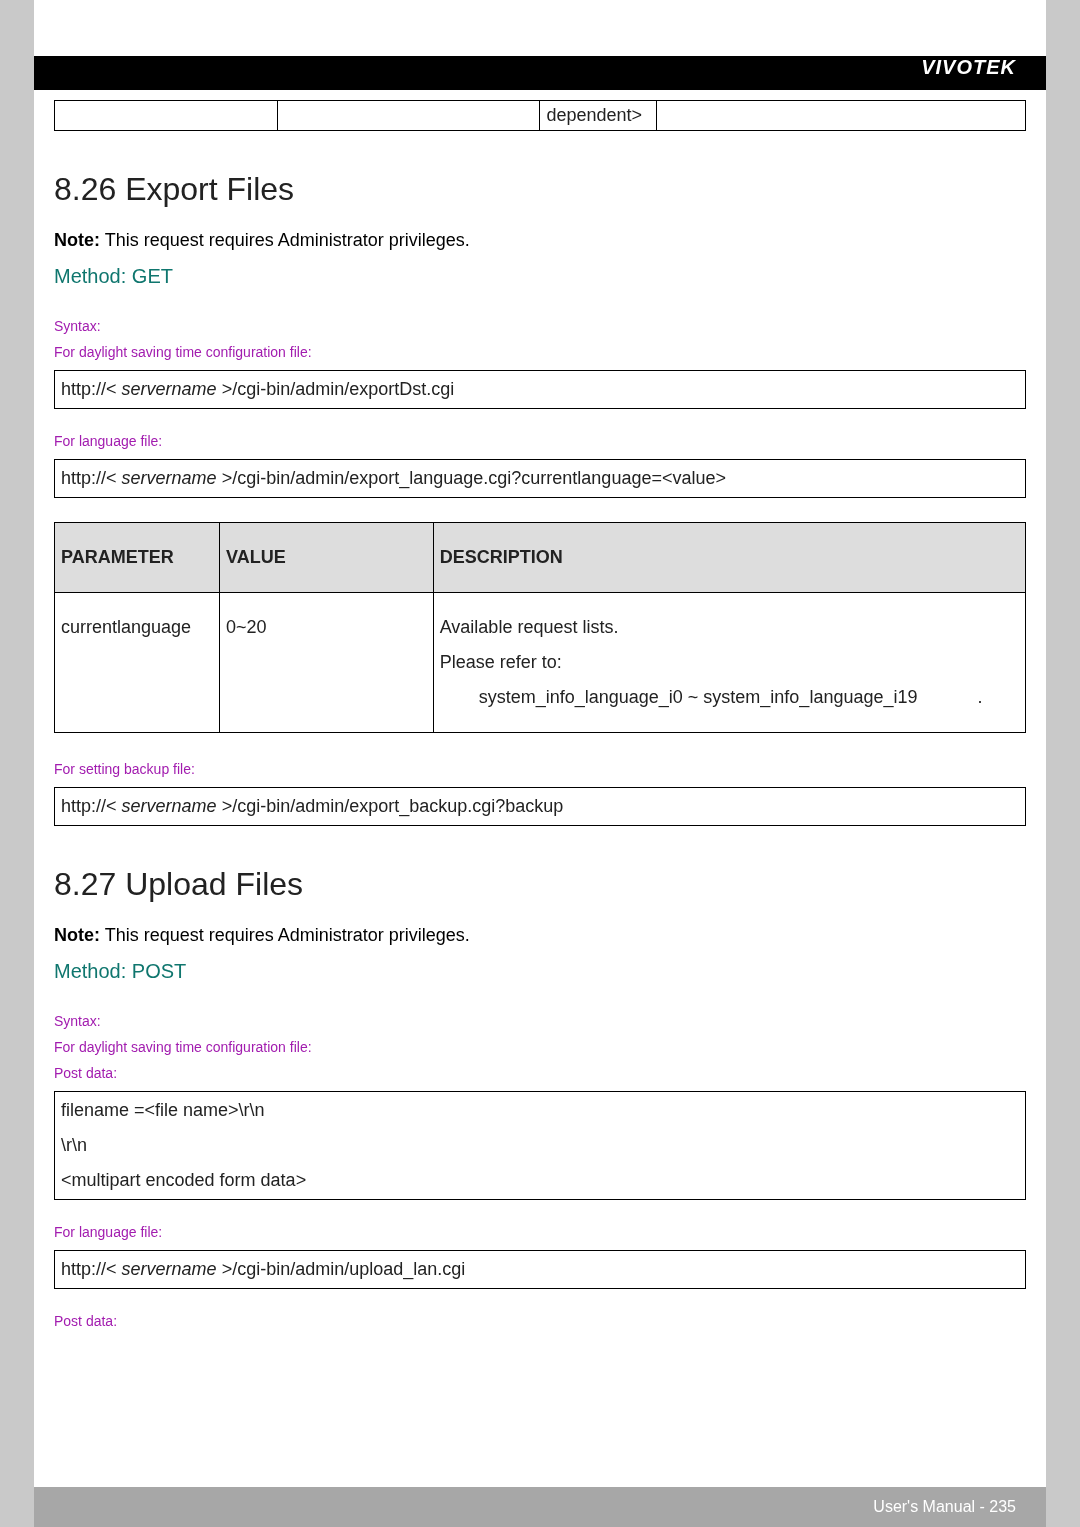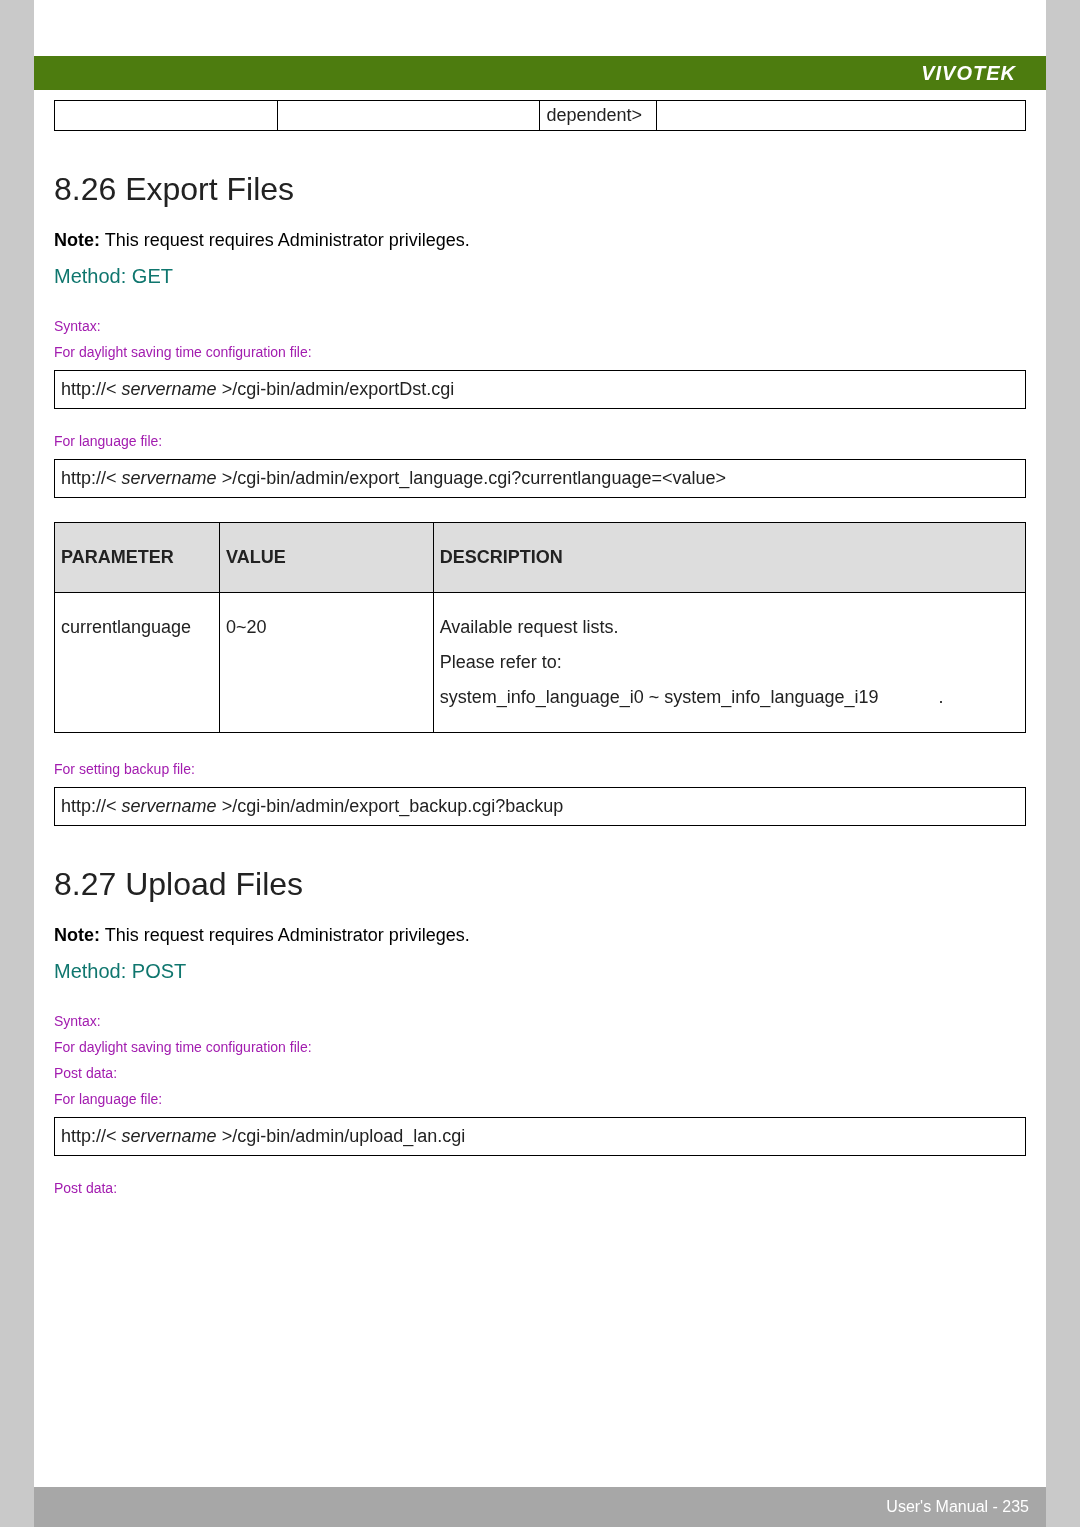--- a/index.html
+++ b/index.html
@@ -16,23 +16,22 @@
     width: 1012px;
     height: 1527px;
     background: #ffffff;
   }
   .header-band {
     position: absolute;
     top: 56px;
     left: 0;
     width: 100%;
     height: 34px;
-    background: #4d7c0f;
+    background: #000000;
     display: flex;
-    align-items: center;
     justify-content: flex-end;
     padding-right: 30px;
   }
   .brand {
     color: #fff;
     font-style: italic;
     font-weight: bold;
     font-size: 20px;
     letter-spacing: 1px;
   }
@@ -88,41 +87,41 @@
     border: 1px solid #000;
     text-align: left;
     vertical-align: top;
     padding: 24px 6px;
   }
   .param-table th { background: #ddd; font-weight: bold; }
   .param-table .pc1 { width: 17%; }
   .param-table .pc2 { width: 22%; }
   .param-table .pc3 { width: 61%; }
   .desc-lines div { margin-bottom: 14px; }
-  .desc-lines div:last-child { margin-bottom: 0; }
+  .desc-lines div:last-child { margin-bottom: 0; margin-left: 39px; }
   .postbox {
     border: 1px solid #000;
     padding: 8px 6px;
     font-size: 18px;
     color: #222;
     margin-bottom: 24px;
   }
   .postbox div { margin-bottom: 14px; }
   .postbox div:last-child { margin-bottom: 0; }
   .footer-band {
     position: absolute;
     left: 0;
     bottom: 0;
     width: 100%;
     height: 40px;
     background: #a7a7a7;
     display: flex;
     align-items: center;
     justify-content: flex-end;
-    padding-right: 17px;
+    padding-right: 30px;
   }
   .footer-text { color: #fff; font-size: 16px; }
   .dot-after::after { content: "."; margin-left: 60px; }
 </style>
 </head>
 <body>
 
 <div class="page">
 
   <div class="header-band">
@@ -198,20 +197,25 @@
     <p class="note-line">
       <b>Note:</b>
       <span>This request requires Administrator privileges.</span>
     </p>
     <p class="plain">Method: POST</p>
 
     <p class="plain-tight">Syntax:</p>
     <p class="plain-tight">For daylight saving time configuration file:</p>
 
     <p class="plain-tight">Post data:</p>
+    <div class="postbox">
+      <div>filename =&lt;file name&gt;\r\n</div>
+      <div>\r\n</div>
+      <div>&lt;multipart encoded form data&gt;</div>
+    </div>
 
     <p class="plain-tight">For language file:</p>
     <div class="box">
       <span>http://&lt;</span>
       <span class="srv">servername</span>
       <span>&gt;/cgi-bin/admin/upload_lan.cgi</span>
     </div>
 
     <p class="plain-tight">Post data:</p>
   </div>

